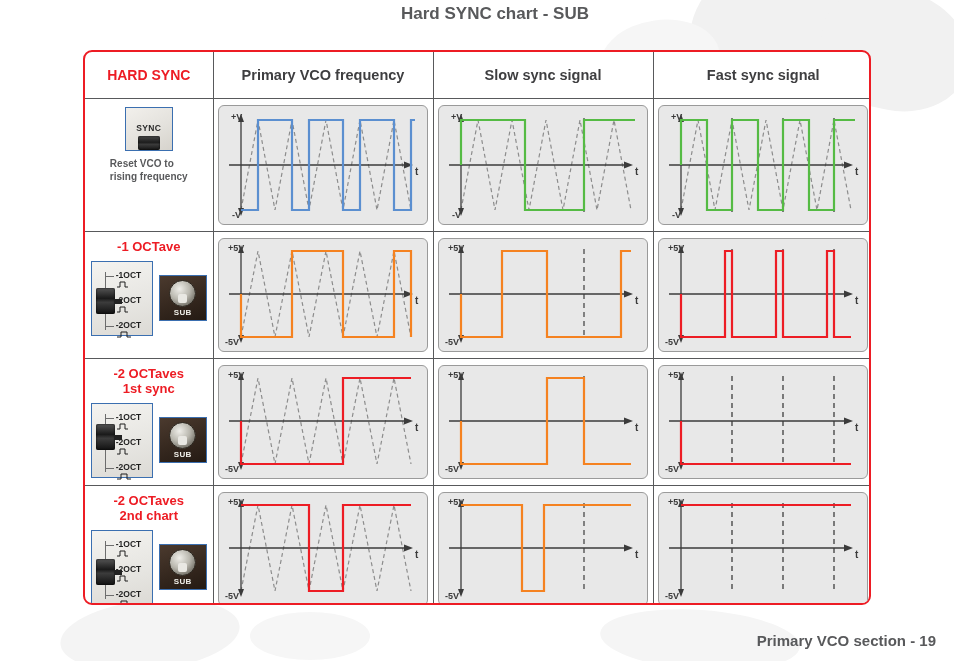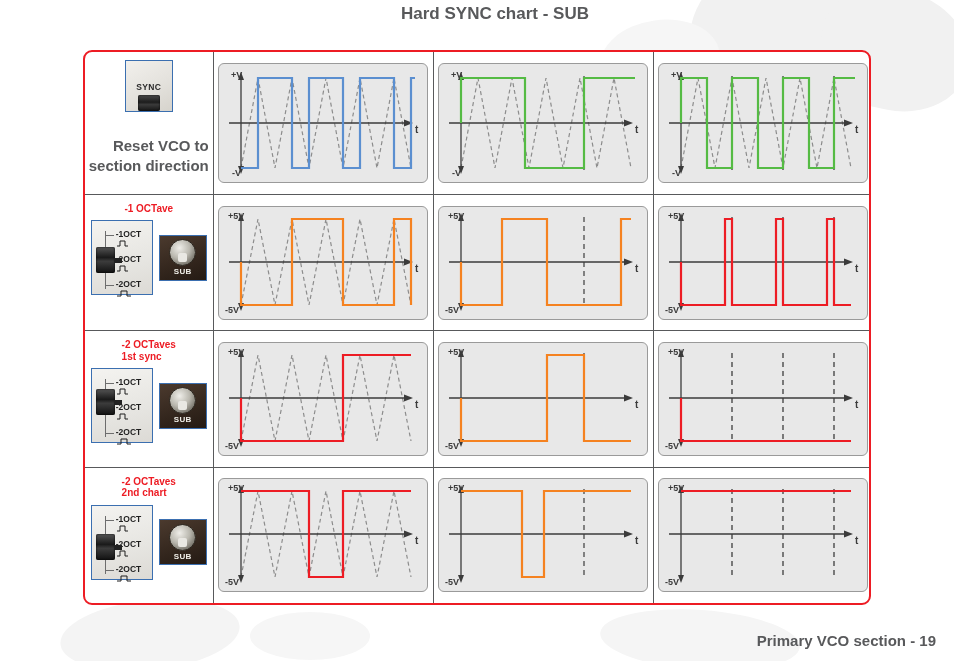--- a/index.html
+++ b/index.html
@@ -114,46 +114,47 @@
     display: flex;
     flex-direction: column;
     align-items: center;
     justify-content: flex-start;
     height: 100%;
     padding-top: 8px;
     box-sizing: border-box;
   }
   .row-title {
     color: #ed1c24;
-    font-size: 10px;
-    font-weight: bold;
+    font-size: 13px;
+    font-weight: bold;
+    text-align: center;
     line-height: 1.15;
     margin-bottom: 6px;
   }
   .row-caption {
-    font-size: 15px;
+    font-size: 10px;
     font-weight: bold;
     color: #58595b;
-    text-align: right;
+    text-align: left;
     line-height: 1.3;
-    margin-top: 24px;
+    margin-top: 6px;
   }
 
   
   .sync-photo {
     width: 48px;
-    height: 52px;
+    height: 44px;
     border: 1.5px solid #3b6fb0;
     background: linear-gradient(150deg,#f2f0ec 0%,#e4e2dd 55%,#d6d3cc 100%);
     box-sizing: border-box;
     display: flex;
     flex-direction: column;
     align-items: center;
     justify-content: flex-start;
-    padding-top: 21px;
+    padding-top: 15px;
   }
   .sync-photo .sync-text {
     font-size: 8.5px;
     font-weight: bold;
     color: #2a2a2a;
     letter-spacing: .3px;
   }
   .sync-photo .lever {
     margin-top: 3px;
     width: 22px;
@@ -285,31 +286,45 @@
 <div class="chart-frame">
   <table class="grid">
     <colgroup>
       <col class="col-label">
         <col class="col-wave">
         <col class="col-wave">
         <col class="col-wave">
     </colgroup>
 
     <tbody>
+        <tr class="hdr-row">
+      <td>
+        <div class="hdr-cell hdr-hardsync">HARD SYNC</div>
+      </td>
+      <td>
+        <div class="hdr-cell">Primary VCO frequency</div>
+      </td>
+      <td>
+        <div class="hdr-cell">Slow sync signal</div>
+      </td>
+      <td>
+        <div class="hdr-cell">Fast sync signal</div>
+      </td>
+    </tr>
 
     <tr>
       <td style="height:132px">
         <div class="label-cell">
           <div class="sync-photo">
             <div class="sync-text">SYNC</div>
             <div class="lever"></div>
           </div>
           <div class="row-caption">
             <span>Reset VCO to</span><br>
-            <span>section direction</span>
+            <span>rising frequency</span>
           </div>
         </div>
       </td>
 
       <td>
         <div class="wave-cell">
           <div class="plot-box">
             <svg width="208" height="118" viewBox="0 0 208 118">
               <g stroke="#8c8c8c" stroke-width="1.2" fill="none" stroke-dasharray="4,3">
                 <polyline points="22,104 39,14 56,104 73,14 90,104 107,14 124,104 141,14 158,104 175,14 192,104"></polyline>

